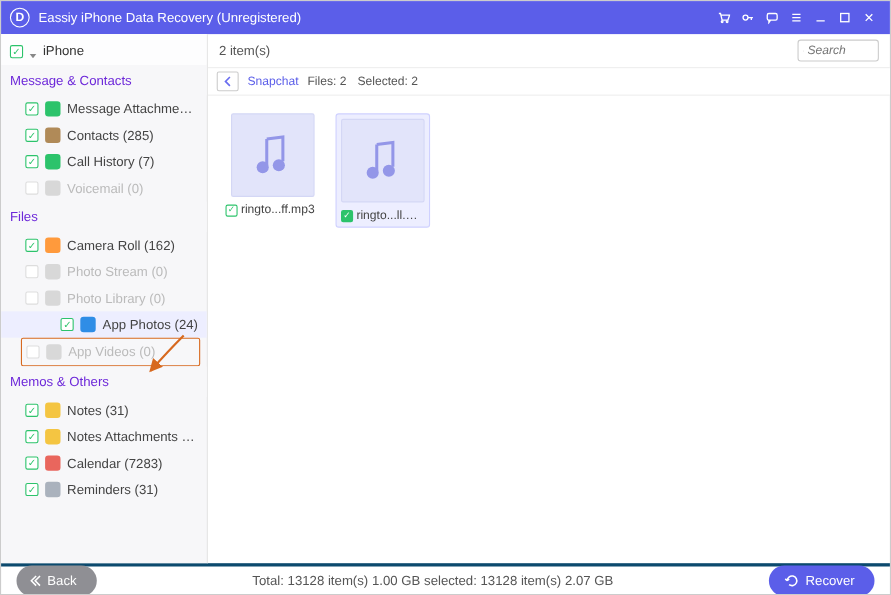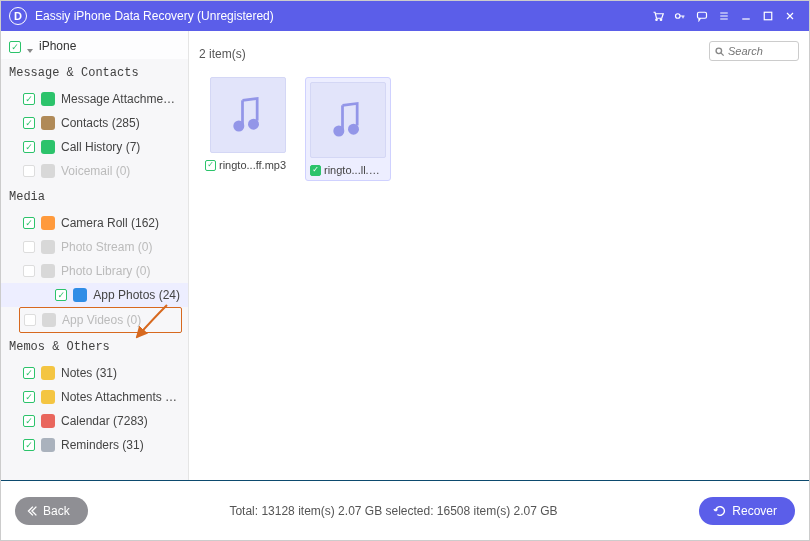--- a/index.html
+++ b/index.html
@@ -24,57 +24,57 @@
   .sidebar-scroll::-webkit-scrollbar-track { background: #ececef; }
 
   .root-row { display: flex; align-items: flex-end; padding: 8px 8px 6px 8px; background: #fdfdfe; }
   .chk { width: 12px; height: 12px; border: 1px solid #bbb; border-radius: 2px; margin-right: 6px; display: flex; align-items: center; justify-content: center; background: #fff; flex-shrink: 0; }
   .chk.checked { border-color: #2cc36b; color: #2cc36b; }
   .chk.checked::after { content: "✓"; font-size: 9px; line-height: 1; }
   .chk.disabled { border-color: #ddd; color: #ddd; }
   .root-label { color: #333; font-size: 12px; }
   .arrow { width: 0; height: 0; border-top: 4px solid #888; border-left: 3px solid transparent; border-right: 3px solid transparent; margin-right: 6px; }
 
-  .section-head { padding: 7px 8px; color: #404040; background: #f7f7f9; font-size: 12px; font-family: Liberation Mono, monospace; }
+  .section-head { padding: 7px 8px; color: #6d28d9; background: #f7f7f9; font-size: 12px; }
   .item { display: flex; align-items: center; padding: 5px 8px 5px 22px; cursor: pointer; color: #444; }
   .item.disabled { color: #bbb; }
   .item.selected { background: #ccceff; }
   .item.highlighted { background: #edeeff; justify-content: flex-end; }
   .item .iico { width: 14px; height: 14px; border-radius: 3px; margin-right: 6px; display: flex; align-items: center; justify-content: center; color: #fff; font-size: 9px; flex-shrink: 0; }
   .item .lbl { white-space: nowrap; overflow: hidden; text-overflow: ellipsis; }
   .item.boxed { border: 1px solid #d7691f; border-radius: 2px; margin: 0 6px 0 18px; padding-left: 4px; }
 
   .arrow-anno { position: absolute; left: 132px; top: 270px; pointer-events: none; }
 
   
   .content { flex: 1; display: flex; flex-direction: column; min-width: 0; }
-  .toprow { height: 30px; display: flex; align-items: flex-end; padding: 0 10px; color: #555; }
+  .toprow { height: 30px; display: flex; align-items: center; padding: 0 10px; color: #555; }
   .toprow .count { flex: 1; }
-  .searchbox { width: 90px; height: 20px; border: 1px solid #ccc; border-radius: 3px; display: flex; align-items: center; padding: 0 4px; color: #aaa; font-style: italic; }
+  .searchbox { width: 74px; height: 20px; border: 1px solid #ccc; border-radius: 3px; display: flex; align-items: center; padding: 0 4px; color: #aaa; font-style: italic; }
   .searchbox svg { width: 11px; height: 11px; margin-right: 3px; stroke: #888; fill: none; stroke-width: 2; }
   .searchbox input { border: none; outline: none; font-size: 11px; width: 60px; font-style: italic; color: #666; }
 
   .breadcrumb { height: 26px; background: #fff; border-top: 1px solid #eee; border-bottom: 1px solid #eee; display: flex; align-items: center; padding: 0 8px; color: #555; font-size: 11px; }
   .breadcrumb .backbtn { width: 20px; height: 18px; border: 1px solid #ccc; border-radius: 2px; display: flex; align-items: center; justify-content: center; margin-right: 8px; color: #6a6ef0; cursor: pointer; }
   .breadcrumb .crumb-link { color: #5b5ee9; margin-right: 8px; cursor: pointer; }
   .breadcrumb .meta { margin-right: 10px; }
 
   .thumbs { flex: 1; padding: 16px; display: flex; gap: 14px; align-items: flex-start; }
   .thumb { width: 86px; display: flex; flex-direction: column; align-items: center; }
   .thumb.selected { background: #edeeff; border: 1px solid #cfd1ff; border-radius: 3px; padding: 4px; }
   .thumb .imgbox { width: 76px; height: 76px; background: #e2e4fa; border: 1px solid #d4d7f5; border-radius: 2px; display: flex; align-items: center; justify-content: center; margin-bottom: 6px; }
   .thumb .imgbox svg { width: 44px; height: 44px; }
   .thumb .caprow { display: flex; align-items: center; width: 100%; }
   .thumb .fname { font-size: 11px; color: #444; white-space: nowrap; overflow: hidden; text-overflow: ellipsis; flex: 1; }
   .thumb .chk2 { width: 11px; height: 11px; border: 1px solid #2cc36b; border-radius: 2px; margin-right: 3px; display: flex; align-items: center; justify-content: center; color: #2cc36b; flex-shrink: 0; }
   .thumb .chk2::after { content: "✓"; font-size: 8px; line-height: 1; }
   .thumb .chk2.alt { background: #2cc36b; color: #fff; }
 
   
-  .footer { height: 60px; border-top: 1px solid #0c4a6e; display: flex; align-items: center; padding: 0 14px; gap: 28px; }
+  .footer { height: 28px; border-top: 3px solid #0c4a6e; display: flex; align-items: center; padding: 0 14px; gap: 28px; }
   .btn-back { background: #8f8f94; color: #fff; border-radius: 14px; height: 28px; padding: 0 18px 0 10px; display: flex; align-items: center; cursor: pointer; }
   .btn-back svg { width: 14px; height: 14px; margin-right: 4px; }
   .footer .summary { flex: 1; text-align: center; color: #555; font-size: 12px; }
   .btn-recover { background: #5b5ee9; color: #fff; border-radius: 14px; height: 28px; padding: 0 18px 0 14px; display: flex; align-items: center; cursor: pointer; }
   .btn-recover svg { width: 14px; height: 14px; margin-right: 5px; }
 </style>
 </head>
 <body>
 
 <div class="titlebar">
@@ -146,21 +146,21 @@
           <div class="item">
             <span class="chk checked"></span>
             <span class="iico" style="background: rgb(44, 195, 107);"></span>
             <span class="lbl">Call History (7)</span>
           </div>
           <div class="item disabled">
             <span class="chk disabled"></span>
             <span class="iico" style="background: rgb(216, 216, 216);"></span>
             <span class="lbl">Voicemail (0)</span>
           </div>
-          <div class="section-head">Media</div>
+          <div class="section-head">Files</div>
           <div class="item">
             <span class="chk checked"></span>
             <span class="iico" style="background: rgb(255, 154, 60);"></span>
             <span class="lbl">Camera Roll (162)</span>
           </div>
           <div class="item disabled">
             <span class="chk disabled"></span>
             <span class="iico" style="background: rgb(216, 216, 216);"></span>
             <span class="lbl">Photo Stream (0)</span>
           </div>
@@ -217,20 +217,30 @@
     <div class="toprow">
       <span class="count">2 item(s)</span>
       <div class="searchbox">
         <svg viewBox="0 0 16 16">
             <circle cx="7" cy="7" r="4"></circle>
             <path d="M10 10l4 4"></path>
           </svg>
         <input placeholder="Search" style="">
       </div>
     </div>
+    <div class="breadcrumb">
+      <div class="backbtn">
+        <svg width="10" height="10" viewBox="0 0 10 10">
+            <path d="M7 1L3 5l4 4" stroke="#6a6ef0" fill="none" stroke-width="1.5"></path>
+          </svg>
+      </div>
+      <span class="crumb-link">Snapchat</span>
+      <span class="meta">Files: 2</span>
+      <span class="meta">Selected: 2</span>
+    </div>
     <div class="thumbs" id="thumbs-host">
         <div class="thumb">
           <div class="imgbox">
             <svg viewBox="0 0 48 48">
               <path d="M18 8 L34 6 V30" stroke="#9396e8" stroke-width="3" fill="none"></path>
               <circle cx="14" cy="36" r="6" fill="#9396e8"></circle>
               <circle cx="30" cy="34" r="6" fill="#9396e8"></circle>
               <path d="M18 8 V34" stroke="#9396e8" stroke-width="3"></path>
             </svg>
           </div>
@@ -257,20 +267,20 @@
   </div>
 </div>
 
 <div class="footer">
   <div class="btn-back">
     <svg viewBox="0 0 16 16">
         <path d="M9 3L4 8l5 5M13 3L8 8l5 5" stroke="#fff" fill="none" stroke-width="1.6"></path>
       </svg>
     <span>Back</span>
   </div>
-  <div class="summary">Total: 13128 item(s) 2.07 GB    selected: 16508 item(s) 2.07 GB</div>
+  <div class="summary">Total: 13128 item(s) 1.00 GB    selected: 13128 item(s) 2.07 GB</div>
   <div class="btn-recover">
     <svg viewBox="0 0 16 16">
         <path d="M3 8a5 5 0 1 1 2 4M3 8l-2-2M3 8l2-2" stroke="#fff" fill="none" stroke-width="1.6"></path>
       </svg>
     <span>Recover</span>
   </div>
 </div>
 
 </body></html>

